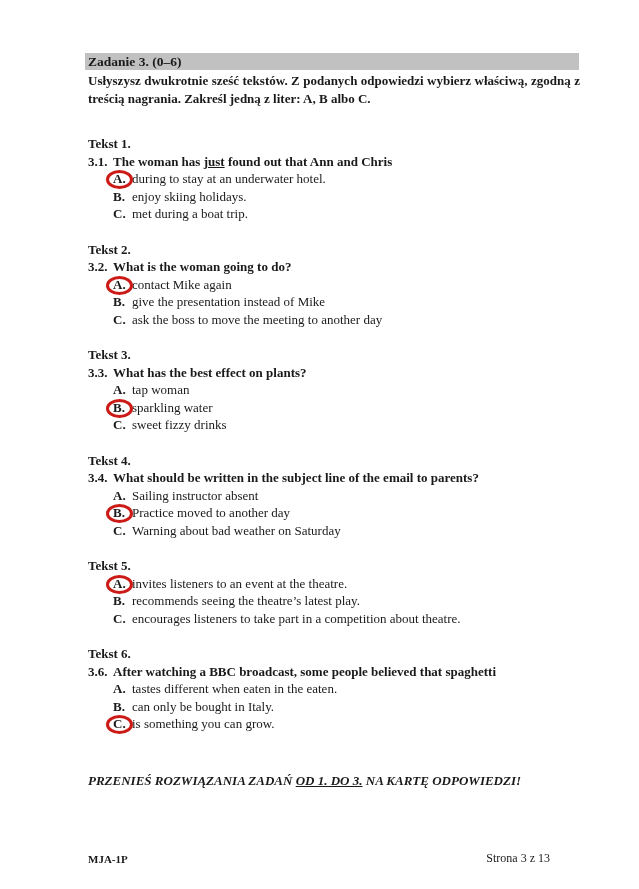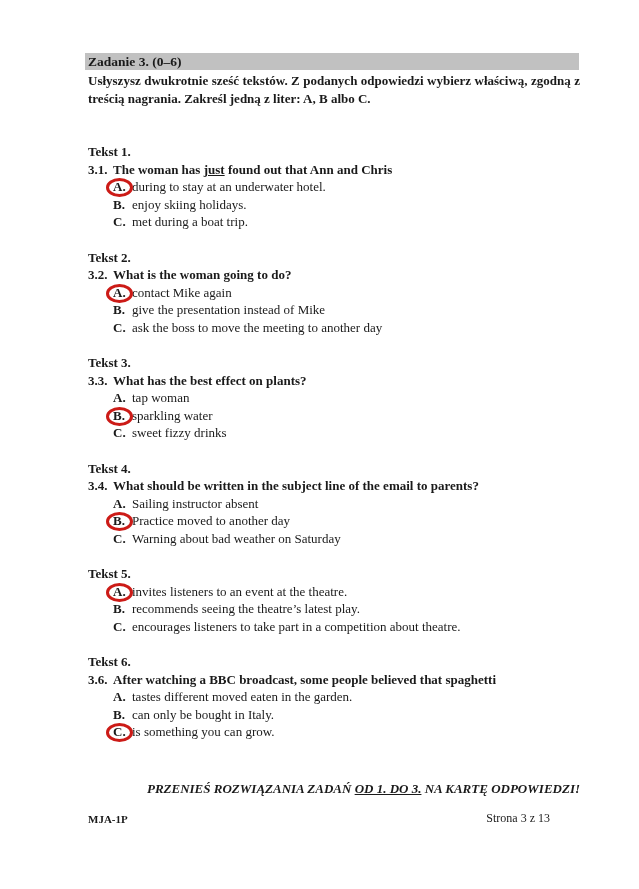--- a/index.html
+++ b/index.html
@@ -32,21 +32,21 @@
     box-sizing: border-box;
   }
   .instructions {
     font-weight: bold;
     font-size: 13px;
     line-height: 17.5px;
     text-align: justify;
     margin-top: 2px;
   }
   .questions {
-    margin-top: 36px;
+    margin-top: 28px;
   }
   .question-block {
     margin-bottom: 18px;
   }
   .tekst-label {
     font-weight: bold;
     font-size: 13px;
     line-height: 17.5px;
   }
   .question-line {
@@ -89,25 +89,24 @@
   .underline {
     text-decoration: underline;
   }
   .transfer-note {
     font-weight: bold;
     font-style: italic;
     font-size: 13px;
     line-height: 17.5px;
     margin-top: 39px;
     white-space: nowrap;
-    text-align: right;
   }
   .footer {
     position: absolute;
-    top: 811px;
+    top: 851px;
     left: 0;
     width: 550px;
     font-size: 12px;
     line-height: 14px;
   }
   .footer-code {
     position: absolute;
     left: 88px;
     top: 1px;
     font-weight: bold;
@@ -232,21 +231,21 @@
 
   <section class="question-block">
     <div class="tekst-label">Tekst 6.</div>
     <div class="question-line">
       <span class="q-number">3.6.</span>
       <span class="q-text"><span>After watching a BBC broadcast, some people believed that spaghetti</span></span>
     </div>
     <div class="options">
           <div class="option-row">
             <span class="opt-letter-wrap"><span>A.</span></span>
-            <span class="opt-text">tastes different moved eaten in the garden.</span>
+            <span class="opt-text">tastes different when eaten in the eaten.</span>
           </div>
           <div class="option-row">
             <span class="opt-letter-wrap"><span>B.</span></span>
             <span class="opt-text">can only be bought in Italy.</span>
           </div>
           <div class="option-row">
             <span class="opt-letter-wrap"><span>C.</span><span class="answer-circle"></span></span>
             <span class="opt-text">is something you can grow.</span>
           </div>
         </div>

